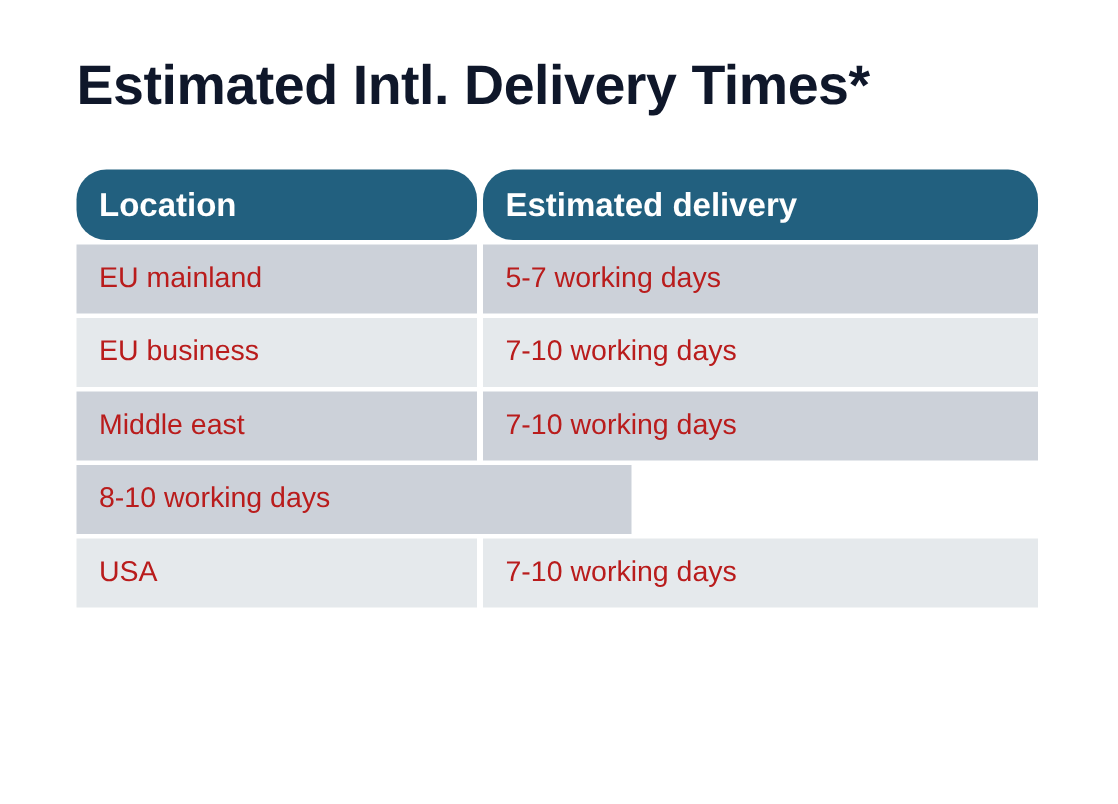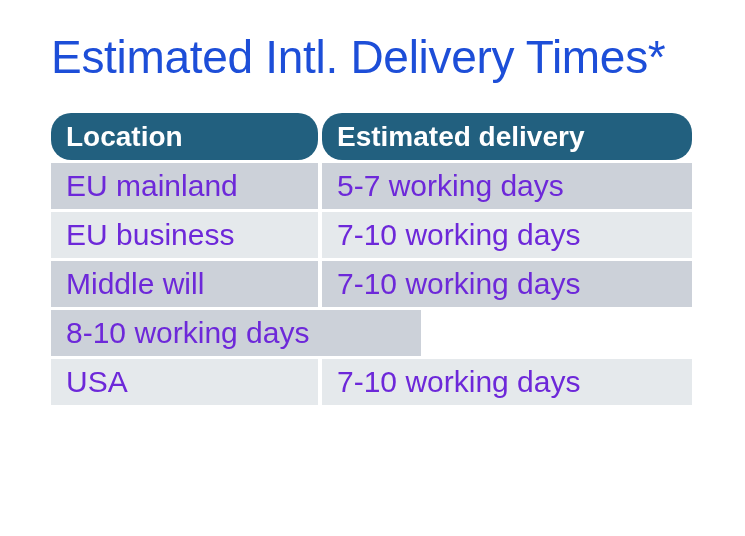--- a/index.html
+++ b/index.html
@@ -19,62 +19,62 @@
     left: 0;
     top: 0;
     width: 745px;
     height: 536px;
     background: #ffffff;
   }
   .title {
     position: absolute;
     left: 51px;
     top: 36px;
-    font-size: 46px;
+    font-size: 37px;
     line-height: 42px;
-    font-weight: 400;
+    font-weight: 700;
     letter-spacing: -0.3px;
-    color: #1d4ed8;
+    color: #0f172a;
     white-space: nowrap;
   }
   .table {
     position: absolute;
     left: 51px;
     top: 113px;
     width: 641px;
   }
   .row {
     display: flex;
     width: 100%;
     margin-bottom: 3px;
   }
   .cell {
     box-sizing: border-box;
     height: 46px;
     display: flex;
     align-items: center;
     padding-left: 15px;
-    font-size: 30px;
-    color: #6d28d9;
+    font-size: 19px;
+    color: #b91c1c;
     white-space: nowrap;
     overflow: hidden;
   }
   .col-location {
     width: 267px;
     margin-right: 4px;
   }
   .col-delivery {
     width: 370px;
   }
   .header-row .cell {
     background: #22607f;
     color: #ffffff;
     font-weight: 700;
     height: 47px;
-    font-size: 28px;
+    font-size: 22px;
     border-radius: 20px;
   }
   .row-odd .cell {
     background: #ccd1d9;
   }
   .row-even .cell {
     background: #e5e9ec;
   }
   .footnote {
     position: absolute;
@@ -104,21 +104,21 @@
       <div class="cell col-location">EU mainland</div>
       <div class="cell col-delivery">5-7 working days</div>
     </div>
 
     <div class="row row-even">
       <div class="cell col-location">EU business</div>
       <div class="cell col-delivery">7-10 working days</div>
     </div>
 
     <div class="row row-odd">
-      <div class="cell col-location">Middle will</div>
+      <div class="cell col-location">Middle east</div>
       <div class="cell col-delivery">7-10 working days</div>
     </div>
 
 
     <div class="row row-odd">
       <div class="cell col-delivery">8-10 working days</div>
     </div>
 
     <div class="row row-even">
       <div class="cell col-location">USA</div>

